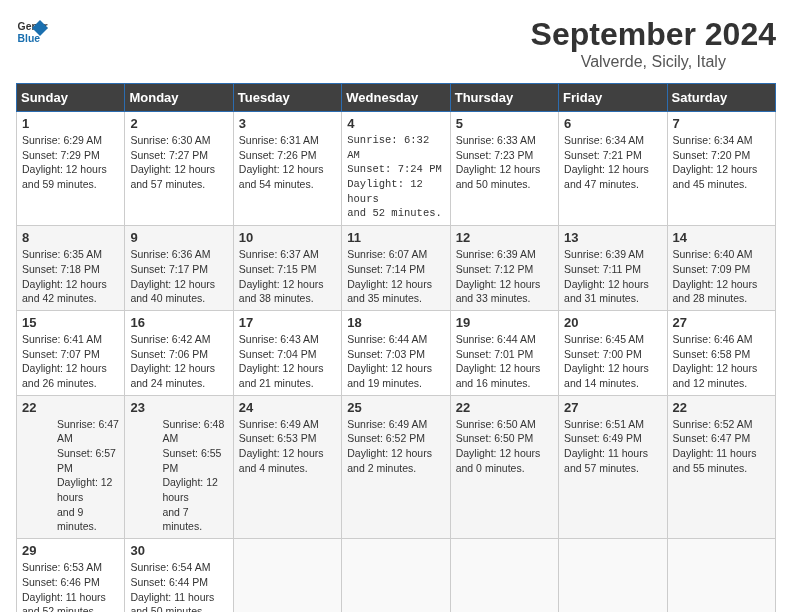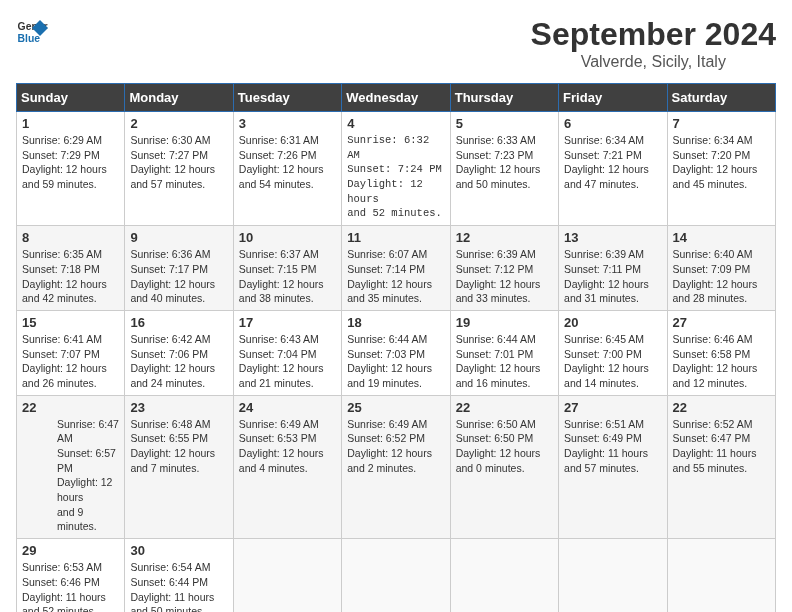--- a/index.html
+++ b/index.html
@@ -264,21 +264,21 @@
       <tr>
         <td>
           <span class="day-number">22</span>
           <div class="day-info" style="white-space: pre-line; margin-left: 35px;">Sunrise: 6:47 AM
 Sunset: 6:57 PM
 Daylight: 12 hours
 and 9 minutes.</div>
         </td>
         <td>
           <span class="day-number">23</span>
-          <div class="day-info" style="white-space: pre-line;">Sunrise: 6:48 AM
+          <div class="day-info" style="white-space: pre-line; margin-left: 32px;">Sunrise: 6:48 AM
 Sunset: 6:55 PM
 Daylight: 12 hours
 and 7 minutes.</div>
         </td>
         <td>
           <span class="day-number">24</span>
           <div class="day-info" style="white-space: pre-line;">Sunrise: 6:49 AM
 Sunset: 6:53 PM
 Daylight: 12 hours
 and 4 minutes.</div>

